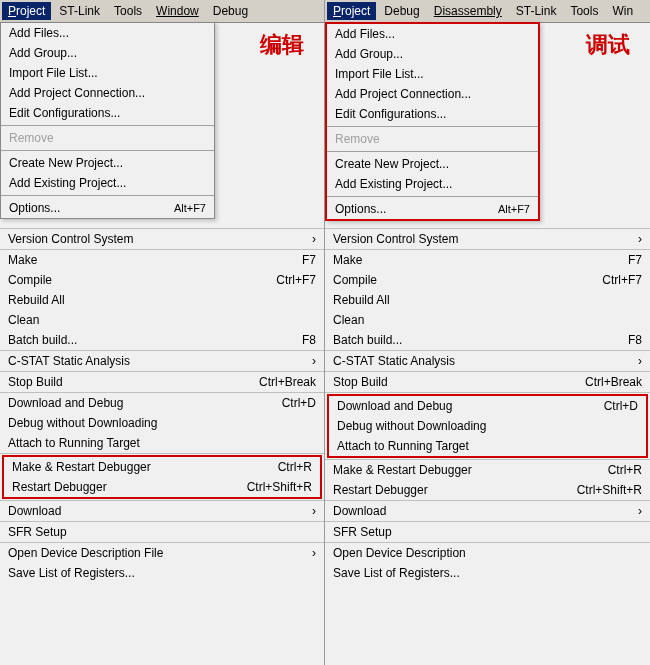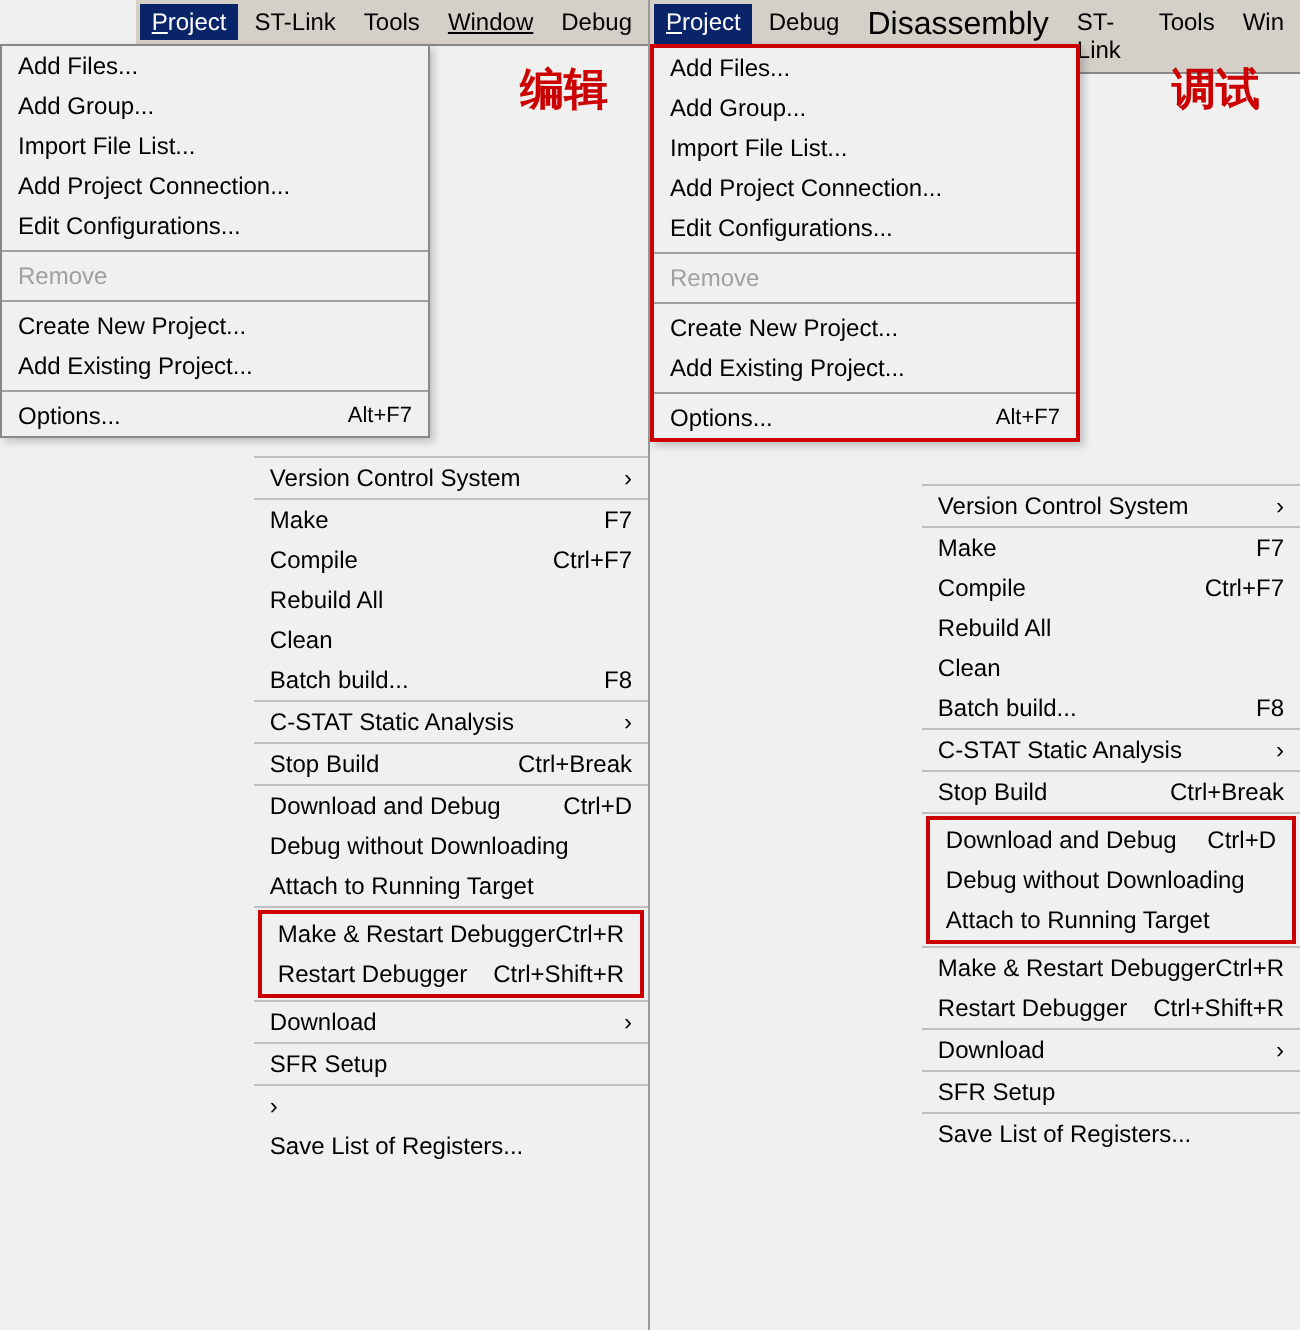--- a/index.html
+++ b/index.html
@@ -27,21 +27,20 @@
       cursor: pointer;
       font-size: 12px;
       color: #000;
     }
 
     .panel {
       width: 50%;
       background: #f0f0f0;
       position: relative;
       border-right: 1px solid #ccc;
-      align-items: flex-end;
     }
 
     .panel:last-child {
       border-right: none;
     }
 
     .menu-item {
       padding: 3px 20px 3px 10px;
       display: flex;
       justify-content: space-between;
@@ -181,34 +180,35 @@
       <div class="section-item" style="padding:3px 8px; display:flex; justify-content:space-between; font-size:12px;">
         <span>Download</span>
           <span>›</span>
       </div>
       <div style="height:1px; background:#c0c0c0;"></div>
       <div class="section-item" style="padding:3px 8px; font-size:12px;">
         <span>SFR Setup</span>
       </div>
       <div style="height:1px; background:#c0c0c0;"></div>
       <div class="section-item" style="padding:3px 8px; display:flex; justify-content:space-between; font-size:12px;">
+        <span>Open Device Description File</span>
           <span>›</span>
       </div>
       <div class="section-item" style="padding:3px 8px; font-size:12px;">
         <span>Save List of Registers...</span>
       </div>
     </div>
   </div>
 
   <div class="panel" style="width:325px; display:flex; flex-direction:column; position:relative; background:#f0f0f0;">
 
     <div class="menubar" style="background:#d4d0c8; display:flex; padding:2px 2px; border-bottom:1px solid #888;">
       <span class="menubar-item" style="background:#0a246a; color:#fff; padding:2px 6px; font-size:12px;"><u>P</u>roject</span>
       <span class="menubar-item" style="padding:2px 6px; font-size:12px;">Debug</span>
-      <span class="menubar-item" style="padding:2px 6px; font-size:16px;">Disassembly</span>
+      <span class="menubar-item" style="padding:2px 6px; font-size:12px;text-decoration:underline;">Disassembly</span>
       <span class="menubar-item" style="padding:2px 6px; font-size:12px;">ST-Link</span>
       <span class="menubar-item" style="padding:2px 6px; font-size:12px;">Tools</span>
       <span class="menubar-item" style="padding:2px 6px; font-size:12px;">Win</span>
     </div>
 
     <span style="position:absolute; top:30px; right:20px; font-size:22px; color:#cc0000; font-weight:bold; z-index:2;">调试</span>
 
     <div style="position:absolute; top:22px; left:0; background:#f0f0f0; border:2px solid #cc0000; width:215px; z-index:10; box-shadow:2px 2px 4px rgba(0,0,0,0.2);">
       <div class="menu-item" style="padding:3px 8px; display:flex; justify-content:space-between;">
         <span>Add Files...</span>
@@ -305,18 +305,21 @@
       <div class="section-item" style="padding:3px 8px; display:flex; justify-content:space-between; font-size:12px;">
         <span>Download</span>
           <span>›</span>
       </div>
       <div style="height:1px; background:#c0c0c0;"></div>
       <div class="section-item" style="padding:3px 8px; font-size:12px;">
         <span>SFR Setup</span>
       </div>
       <div style="height:1px; background:#c0c0c0;"></div>
       <div class="section-item" style="padding:3px 8px; font-size:12px;">
+        <span>Open Device Description</span>
+      </div>
+      <div class="section-item" style="padding:3px 8px; font-size:12px;">
         <span>Save List of Registers...</span>
       </div>
     </div>
   </div>
 
 </div>
 
 </body></html>

